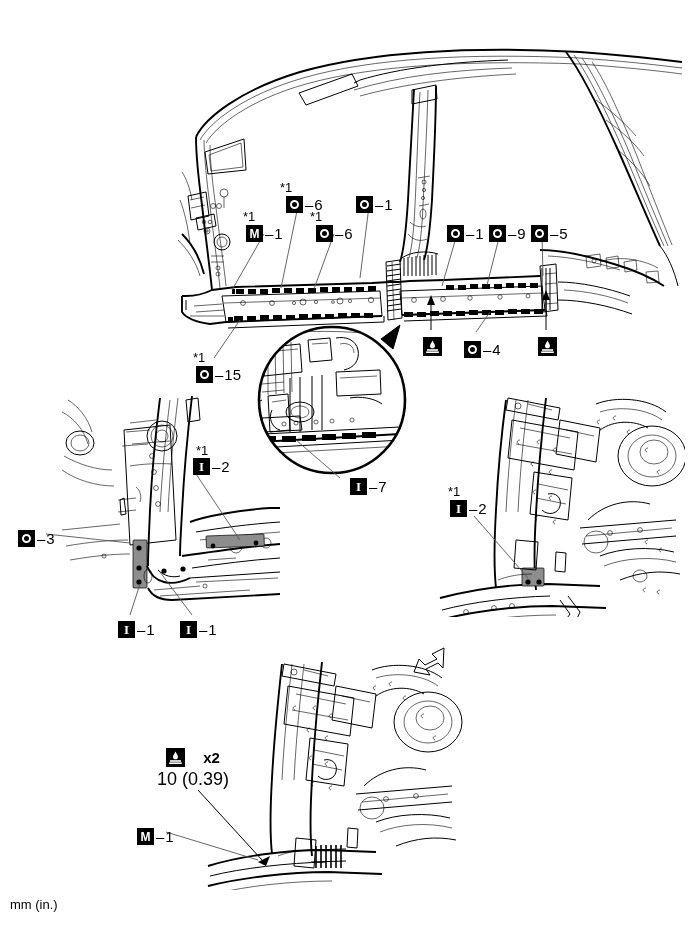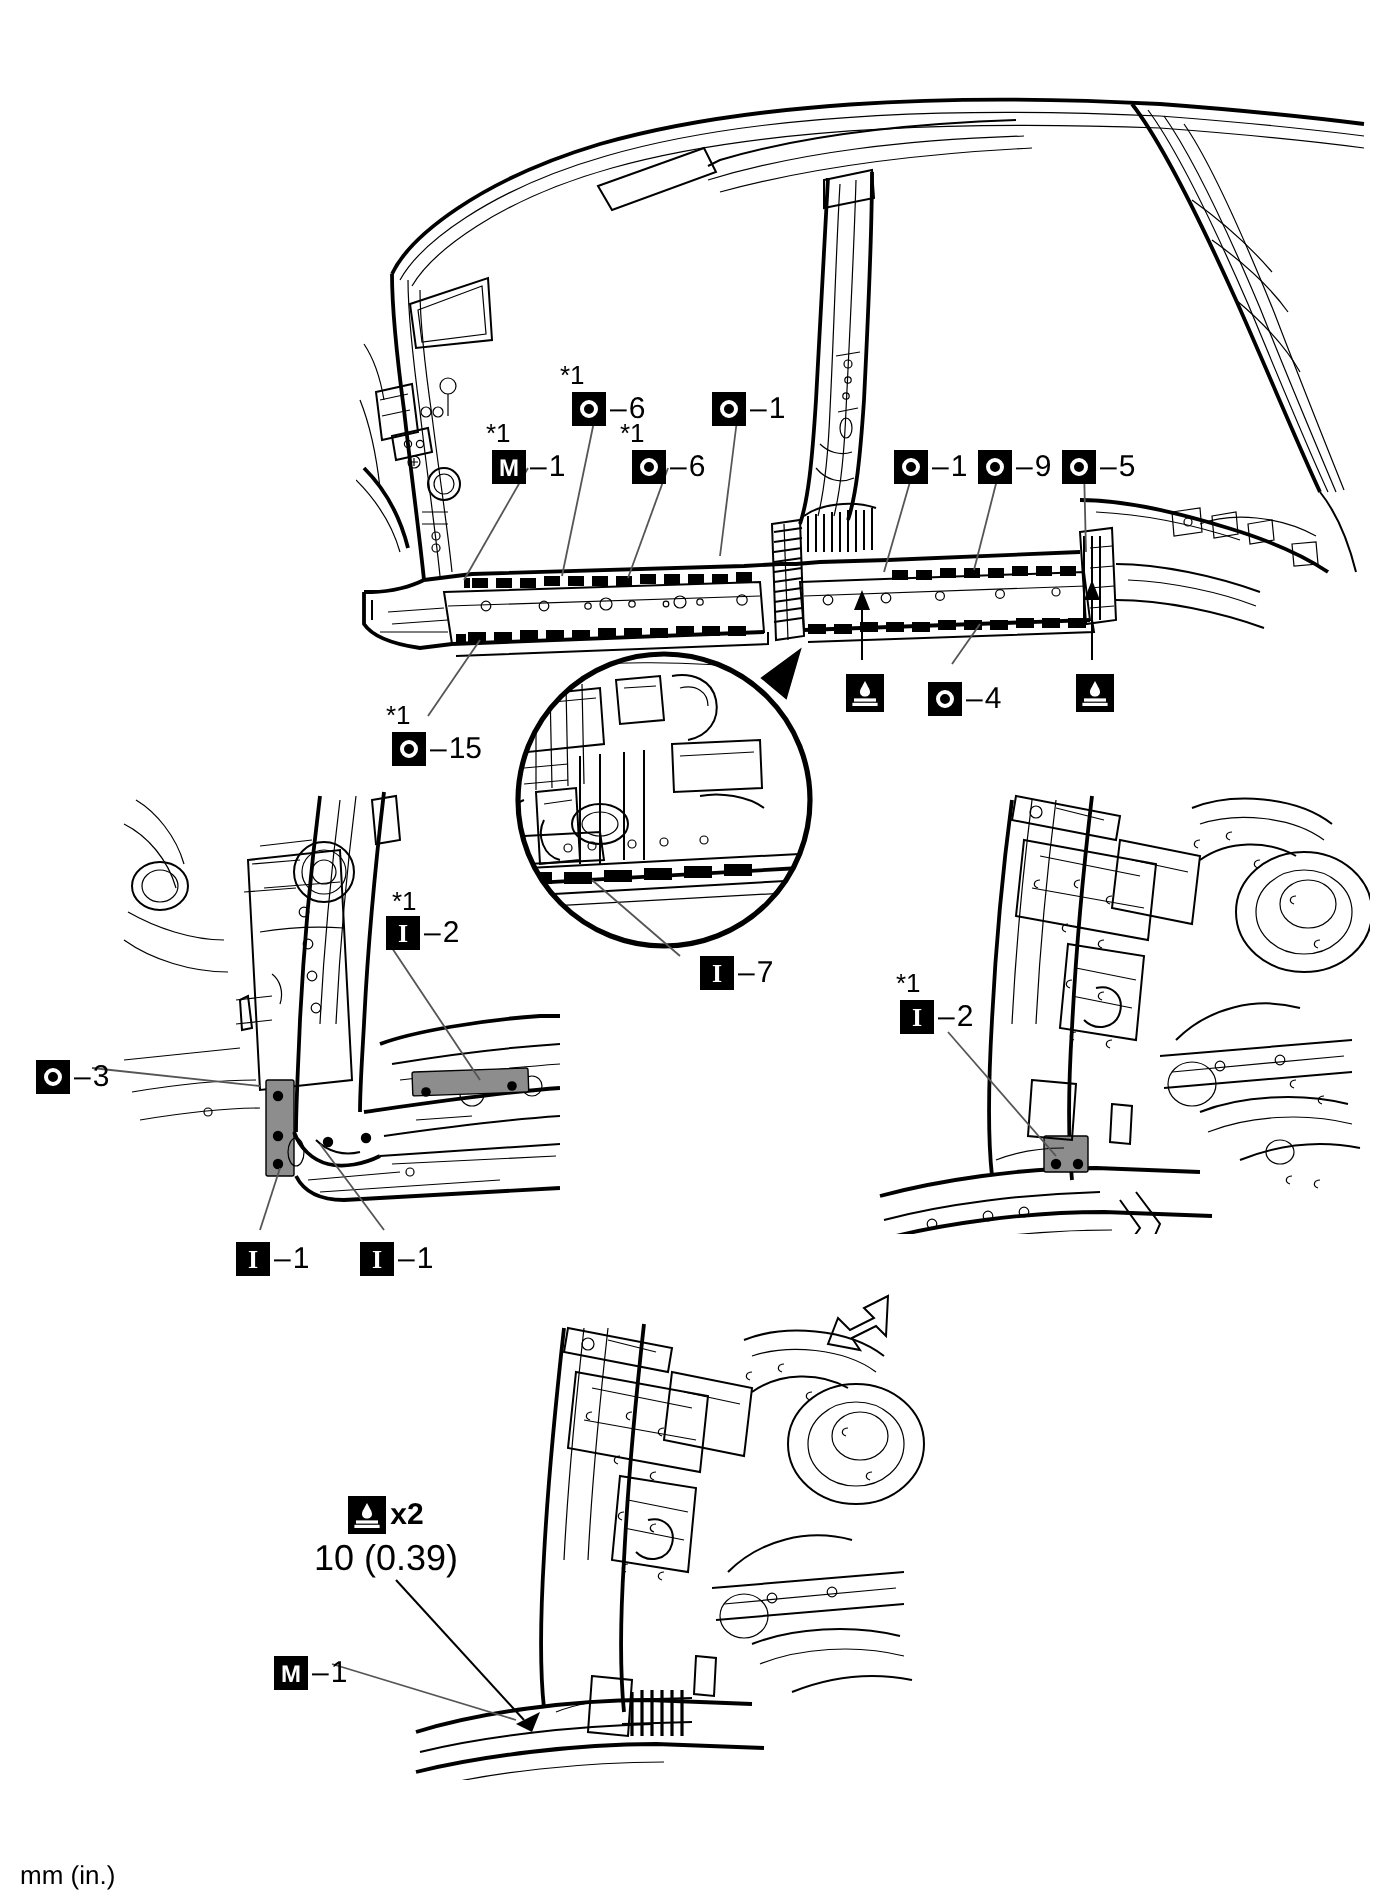--- a/index.html
+++ b/index.html
@@ -111,32 +111,32 @@
     height: 19px;
     background: #000;
     display: flex;
     align-items: center;
     justify-content: center;
     flex: none;
   }
   .qty {
     font-size: 15px;
     font-weight: bold;
-    padding-left: 2px;
+    padding-left: 18px;
     font-family: "Liberation Sans", sans-serif;
   }
   .amount {
     font-size: 18px;
     margin-top: 2px;
     font-family: "Liberation Sans", sans-serif;
   }
   .footnote {
     position: absolute;
     left: 10px;
-    top: 930px;
+    top: 897px;
     font-size: 13px;
     font-family: "Liberation Sans", sans-serif;
   }
 </style>
 </head>
 <body>
 
 <div id="stage">
 
   <svg class="art" viewBox="0 0 688 949">

